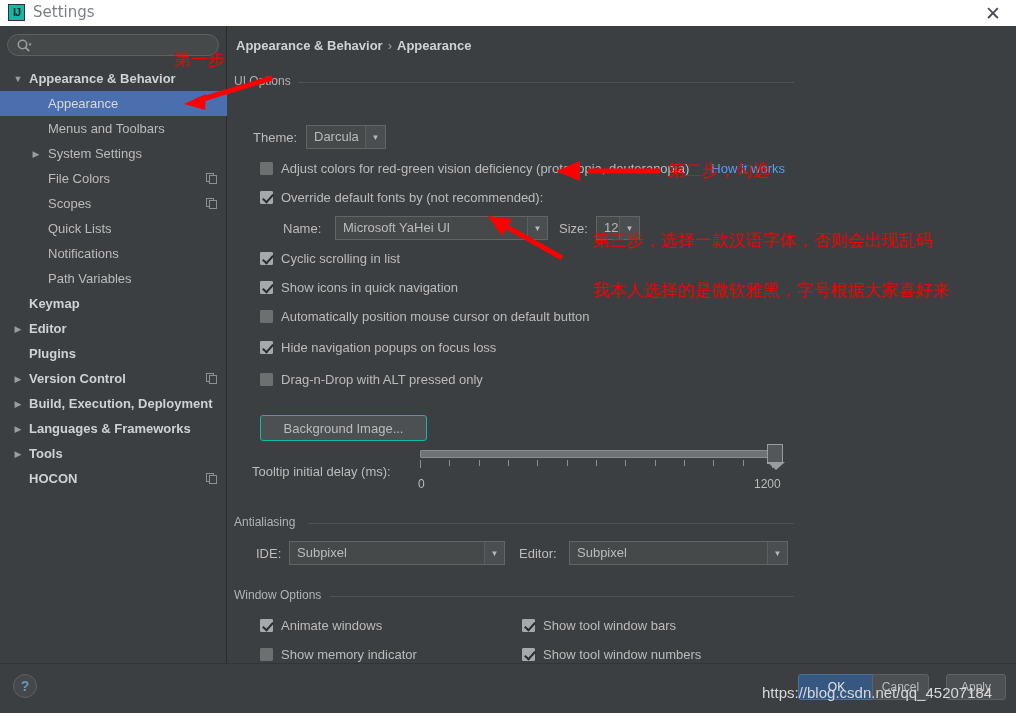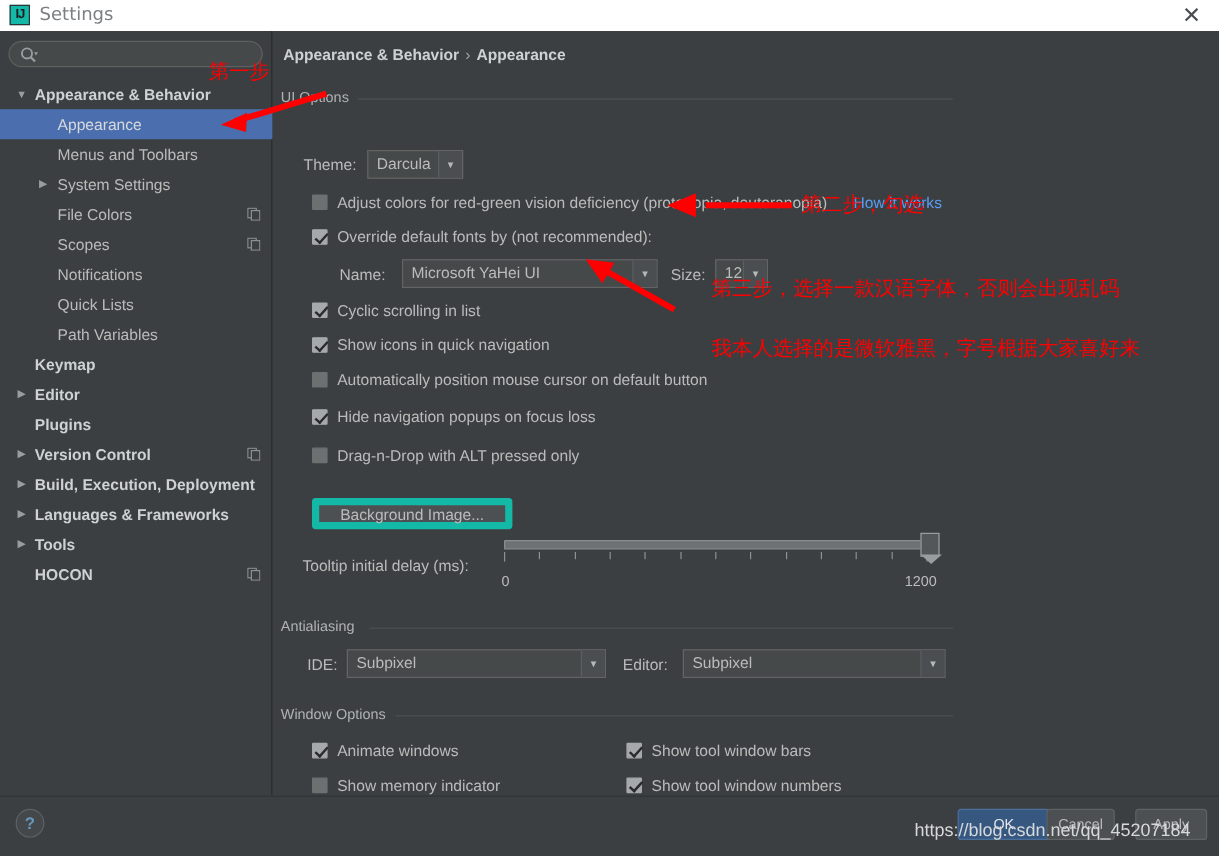--- a/index.html
+++ b/index.html
@@ -192,21 +192,21 @@
   }
   .link {
     font-size: 13px; color: #589df6;
     margin-left: 22px;
   }
 
   
   .btn {
     position: absolute;
     background: #4c5052;
-    border: 6px solid #14b8a6;
+    border: 1px solid #14b8a6;
     border-radius: 3px;
     color: #bbbbbb;
     font-size: 13px;
     display: flex; align-items: center; justify-content: center;
   }
 
   
   .slider-track {
     position: absolute;
     height: 8px;
@@ -348,24 +348,24 @@
               </svg></span>
           </div>
           <div class="tree-row">
             <span class="tree-label" style="left: 48px;">Scopes</span>
             <span class="copy-badge"><svg width="11" height="11" viewBox="0 0 11 11">
                 <rect x="0.5" y="0.5" width="7" height="8" fill="none" stroke="#8d9093"></rect>
                 <rect x="3.5" y="2.5" width="7" height="8" fill="#3c3f41" stroke="#8d9093"></rect>
               </svg></span>
           </div>
           <div class="tree-row">
+            <span class="tree-label" style="left: 48px;">Quick Lists</span>
+          </div>
+          <div class="tree-row">
             <span class="tree-label" style="left: 48px;">Notifications</span>
-          </div>
-          <div class="tree-row">
-            <span class="tree-label" style="left: 48px;">Quick Lists</span>
           </div>
           <div class="tree-row">
             <span class="tree-label" style="left: 48px;">Path Variables</span>
           </div>
           <div class="tree-row">
             <span class="tree-label tree-bold" style="left: 29px;">Keymap</span>
           </div>
           <div class="tree-row">
             <span class="tree-arrow" style="left: 12px;">▶</span>
             <span class="tree-label tree-bold" style="left: 29px;">Editor</span>

